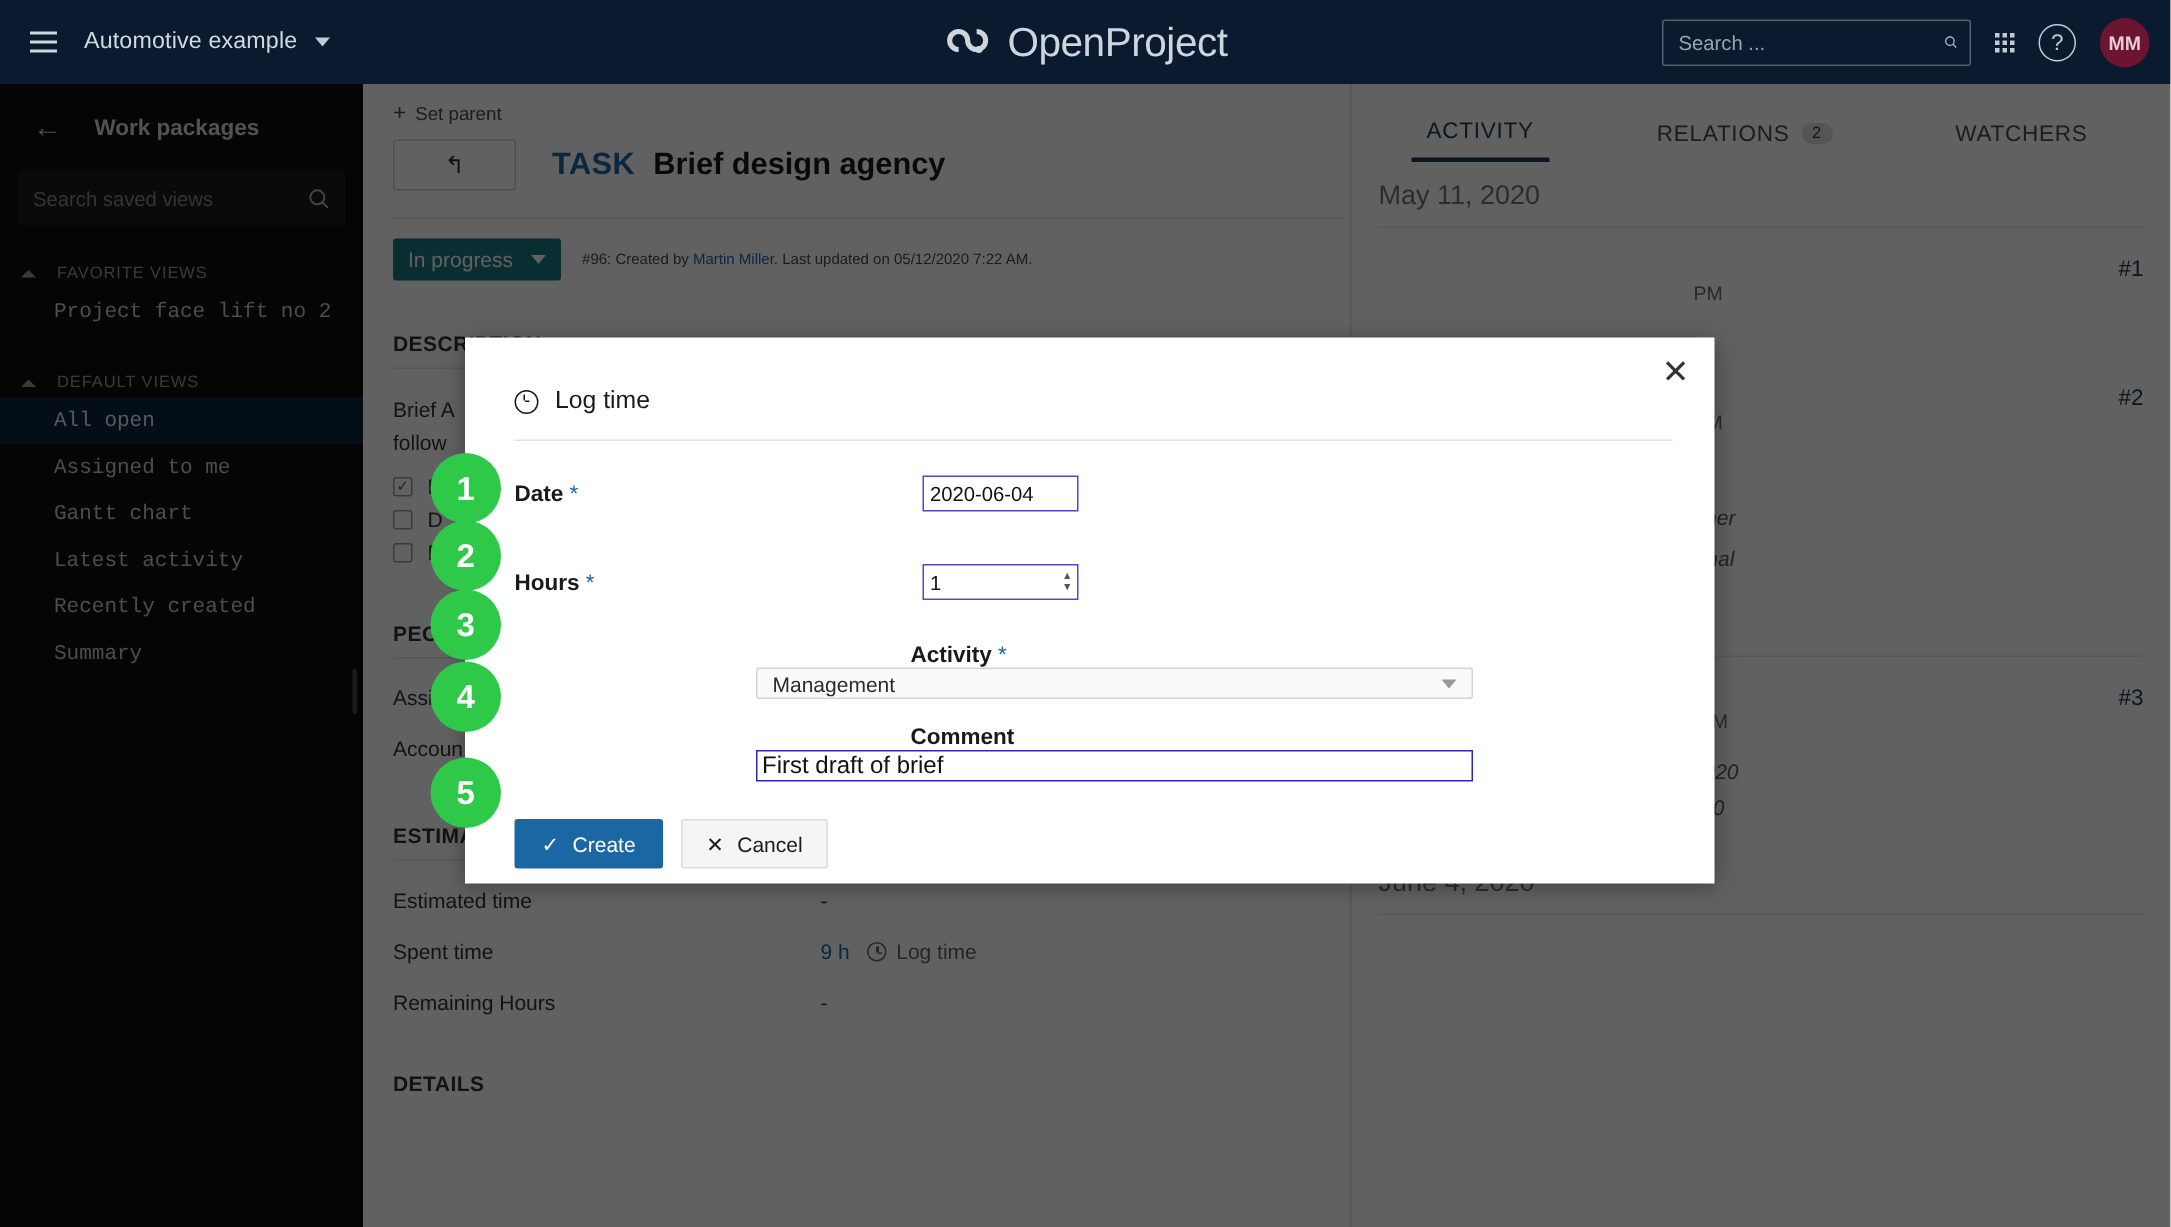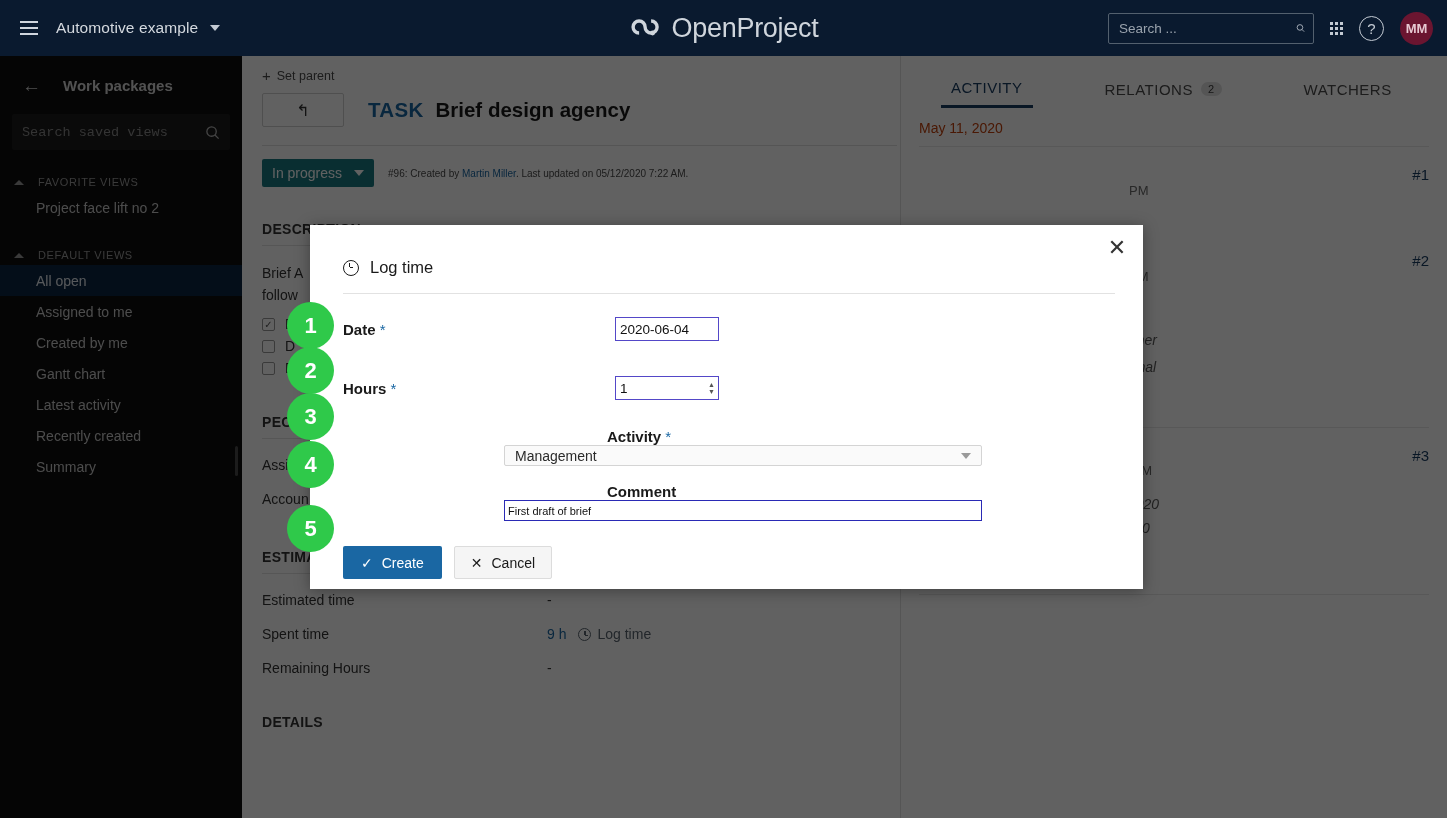--- a/index.html
+++ b/index.html
@@ -68,36 +68,36 @@
   }
   .sb-header { display:flex; align-items:center; height: 58px; padding-left: 22px; }
   .sb-back { color: #cfcfcf; font-size: 19px; margin-right: 22px; cursor:pointer; line-height:1; }
   .sb-title { font-size: 15px; font-weight: 600; color: #d8d8d8; }
   .sb-search {
     margin: 0 12px 0 12px; height: 36px; background: #1b1b1b;
     display:flex; align-items:center; padding: 0 10px 0 10px; border-radius: 2px;
   }
   .sb-search input {
     flex:1; background:transparent; border:none; outline:none;
-    color:#b5b5b5; font-size:13.5px; font-family:Liberation Mono, monospace;
+    color:#b5b5b5; font-size:13.5px; font-family:Liberation Sans, sans-serif;
   }
   .sb-search input::placeholder { color: #8a8a8a; }
   .sb-group { margin-top: 26px; }
   .sb-group-head {
     display:flex; align-items:center; padding-left: 14px; gap: 14px;
     font-size: 11px; letter-spacing: .6px; color: #9a9a9a; margin-bottom: 4px;
     cursor:pointer;
   }
   .chev-up {
     width: 0; height: 0; border-left: 5px solid transparent;
     border-right: 5px solid transparent; border-bottom: 5px solid #9a9a9a;
   }
   .sb-item {
     height: 31px; display:flex; align-items:center; padding-left: 36px;
-    font-size: 14px; color: #c8c8c8; cursor: pointer;
+    font-size: 14px; color: #c8c8c8; cursor: pointer; font-family: Liberation Mono, monospace;
   }
   .sb-item.active { background: #0d2743; color: #e3e8ee; }
   .sb-scroll {
     position:absolute; right: 4px; top: 390px; width: 3px; height: 30px;
     background: #4a4a4a; border-radius: 2px;
   }
 
   
   .content {
     position: absolute; top: 56px; left: 242px; width: 1205px; height: 762px;
@@ -177,21 +177,21 @@
   .tabs { display:flex; padding: 23px 0 0 0; }
   .tab {
     padding: 0 10px 9px 10px; font-size: 15px; letter-spacing: .5px;
     color: #4a4a4a; cursor: pointer; display:flex; align-items:center; gap: 8px;
   }
   .tab.active { color: #1A3D63; border-bottom: 3px solid #1A3D63; font-weight: 500; }
   .tab-badge {
     background: #e0e0e0; color: #3a3a3a; border-radius: 9px; font-size: 11px;
     padding: 1px 7px;
   }
-  .act-date { font-size: 14px; color:#c2410c; padding: 12px 0 10px 18px; }
+  .act-date { font-size: 18px; color:#737373; padding: 12px 0 10px 18px; }
   .act-rule { border-bottom: 1px solid #e6e6e6; margin: 0 18px; }
   .act-entry { position: relative; padding: 18px 18px 4px 18px; display:flex; gap: 12px; }
   .avatar-sm {
     width: 36px; height: 36px; border-radius: 50%; background: #6b1530;
     color: #e7c9d2; font-size: 12px; display:flex; align-items:center; justify-content:center;
     flex: 0 0 36px; font-weight: 600;
   }
   .act-user { color:#1A3D63; font-size: 14.5px; font-weight: 700; }
   .act-sub { color:#6a6a6a; font-size: 13px; margin-top: 1px; }
   .act-num { position:absolute; right: 18px; top: 19px; color:#1A3D63; font-size: 15px;}
@@ -231,21 +231,21 @@
   .inp.hours { width: 104px; display:flex; align-items:center; justify-content:space-between; padding-right: 3px;}
   .spin { display:flex; flex-direction:column; gap: 1px; color:#555; font-size: 7px; line-height:7px; }
   .select-box {
     width: 478px; height: 30px; border: 1px solid #d4d4d4; background:#fafafa;
     display:flex; align-items:center; justify-content: space-between;
     padding: 0 10px 0 10px; font-size: 14px; color:#2b2b2b; border-radius: 2px; cursor:pointer;
   }
   .sel-caret { width:0;height:0;border-left:5px solid transparent;border-right:5px solid transparent;border-top:6px solid #9a9a9a;}
   .comment-inp {
     width: 478px; height: 25px; border: 1.6px solid #2a2ab5; background:#fff;
-    font-size: 11px; padding: 0 3px; color:#111; font-family: inherit; outline:none;
+    font-size: 16px; padding: 0 3px; color:#111; font-family: inherit; outline:none;
   }
   .btn-row { display:flex; gap: 12px; padding-left: 33px; margin-top: 25px; }
   .btn-create {
     height: 33px; background:#1A67A3; color:#fff; font-size: 14px; border-radius: 2px;
     display:flex; align-items:center; gap: 9px; padding: 0 18px; cursor:pointer;
   }
   .btn-cancel {
     height: 33px; background:#f5f5f5; border:1px solid #dcdcdc; color:#1a1a1a; font-size: 14px;
     border-radius: 2px; display:flex; align-items:center; gap: 9px; padding: 0 16px; cursor:pointer;
   }
@@ -323,21 +323,20 @@
       <div class="sb-item">Project face lift no 2</div>
     </div>
 
     <div class="sb-group">
       <div class="sb-group-head">
         <span class="chev-up"></span>
         <span>DEFAULT VIEWS</span>
       </div>
       <div class="sb-item active">All open</div>
       <div class="sb-item">Assigned to me</div>
-      <div class="sb-item">Created by me</div>
       <div class="sb-item">Gantt chart</div>
       <div class="sb-item">Latest activity</div>
       <div class="sb-item">Recently created</div>
       <div class="sb-item">Summary</div>
     </div>
     <div class="sb-scroll"></div>
   </div>
 
   <div class="content">
 

